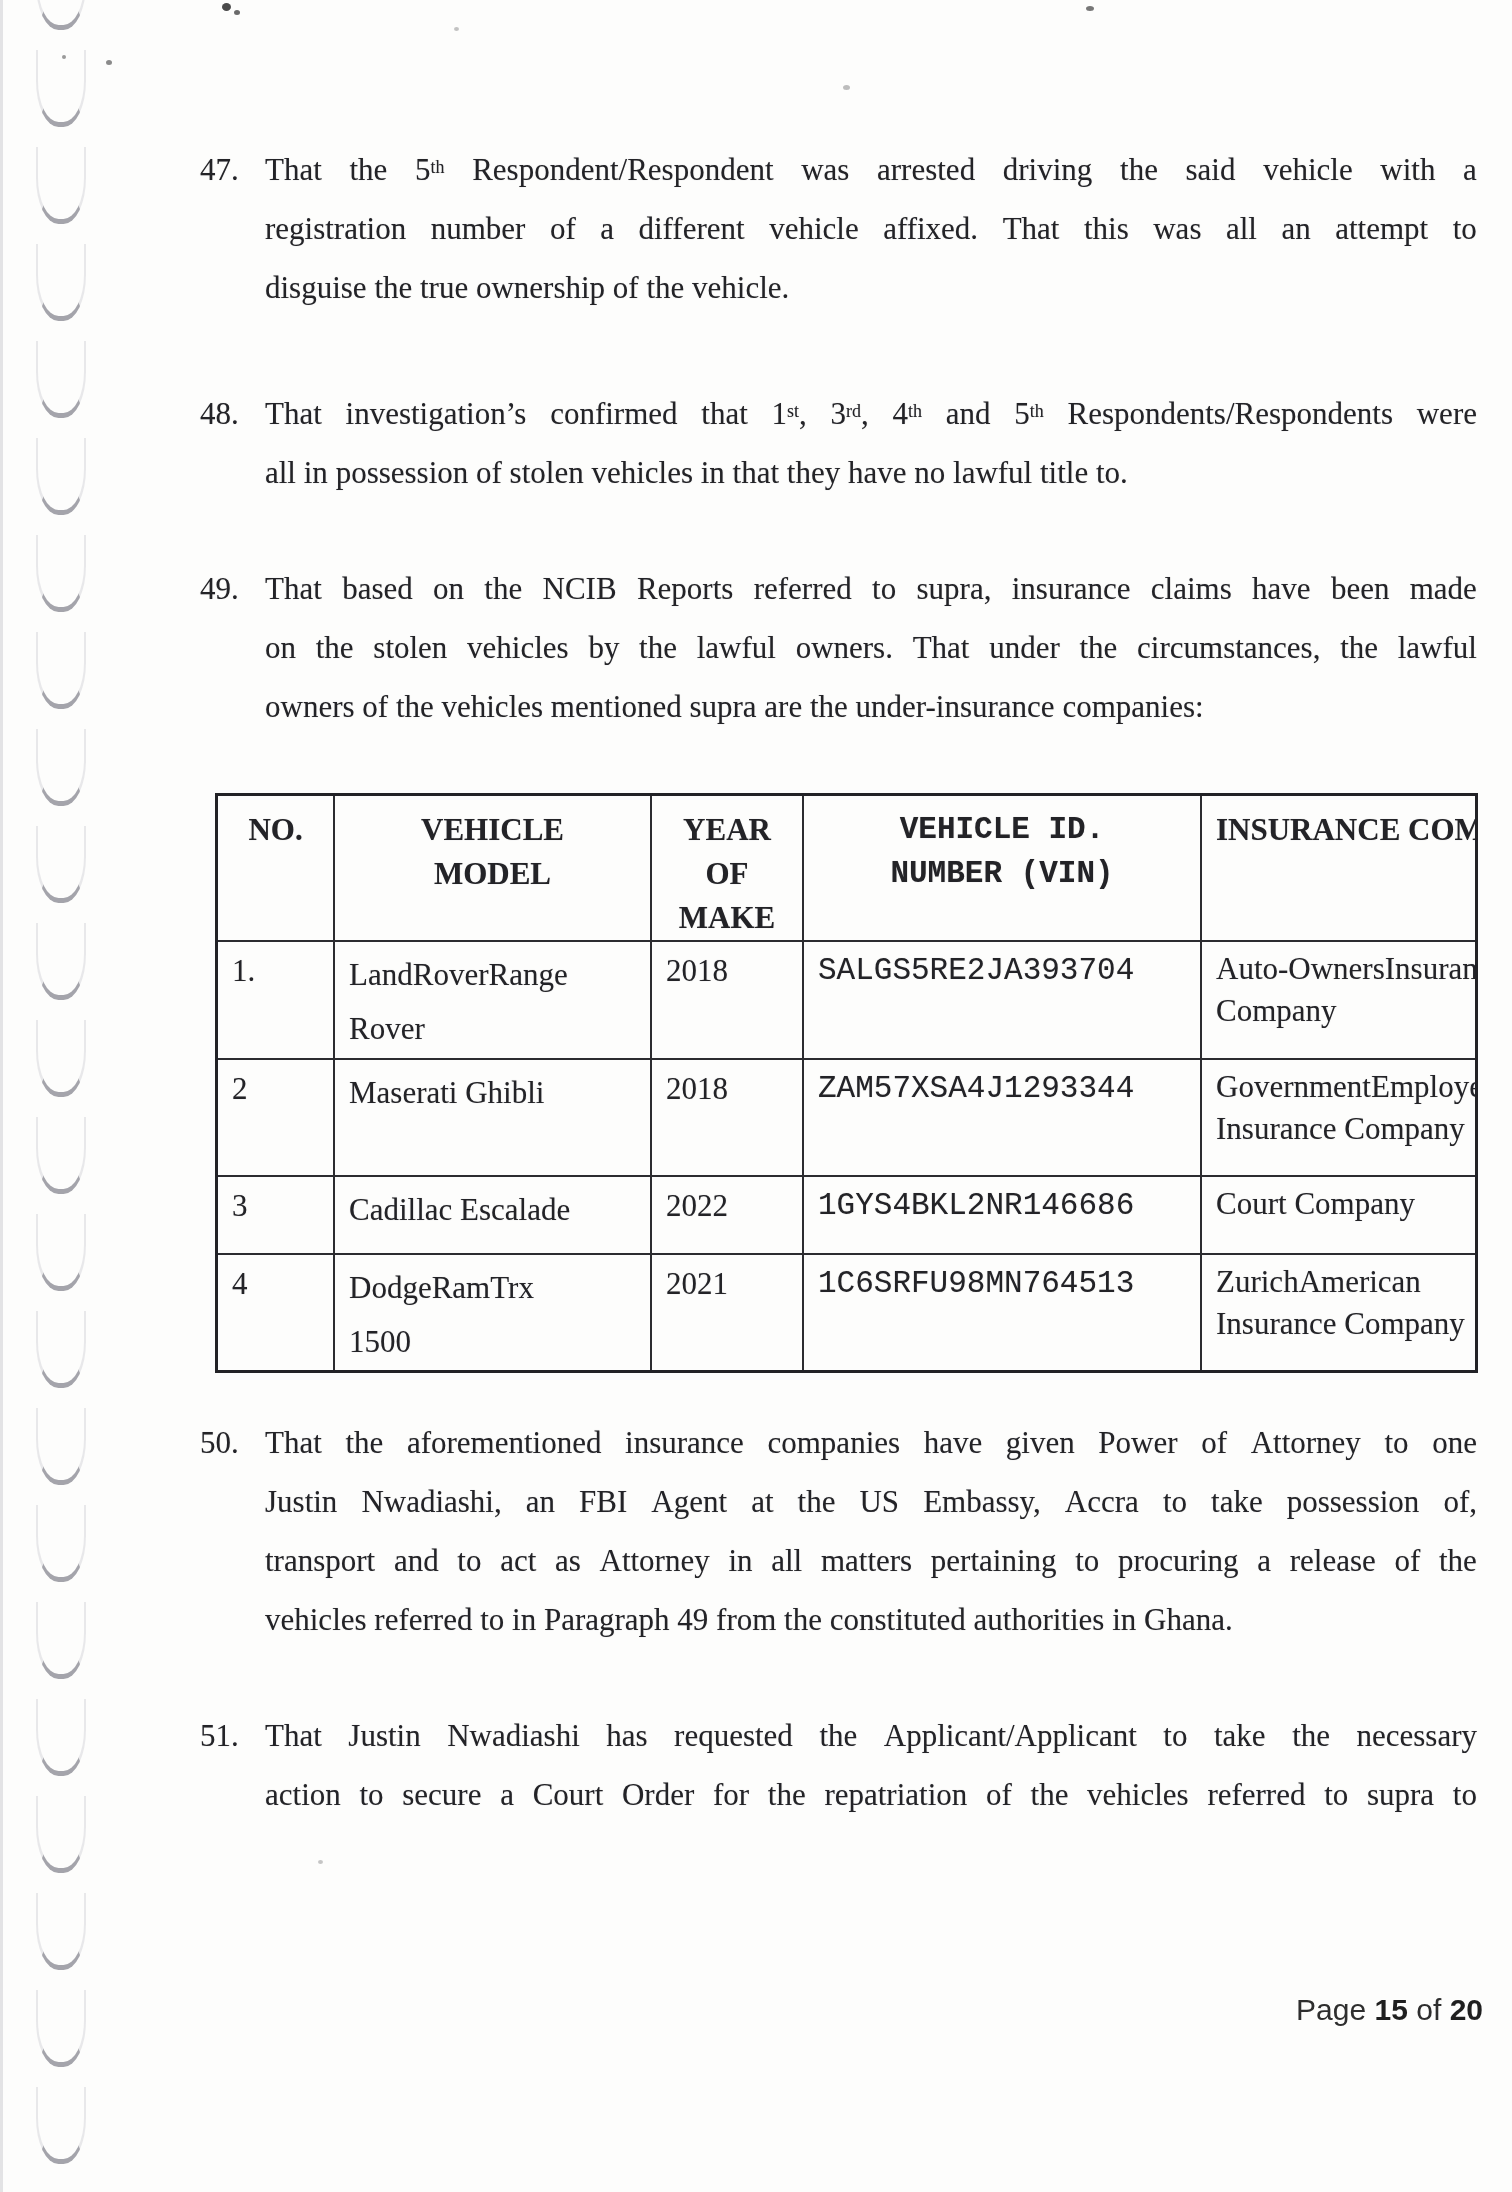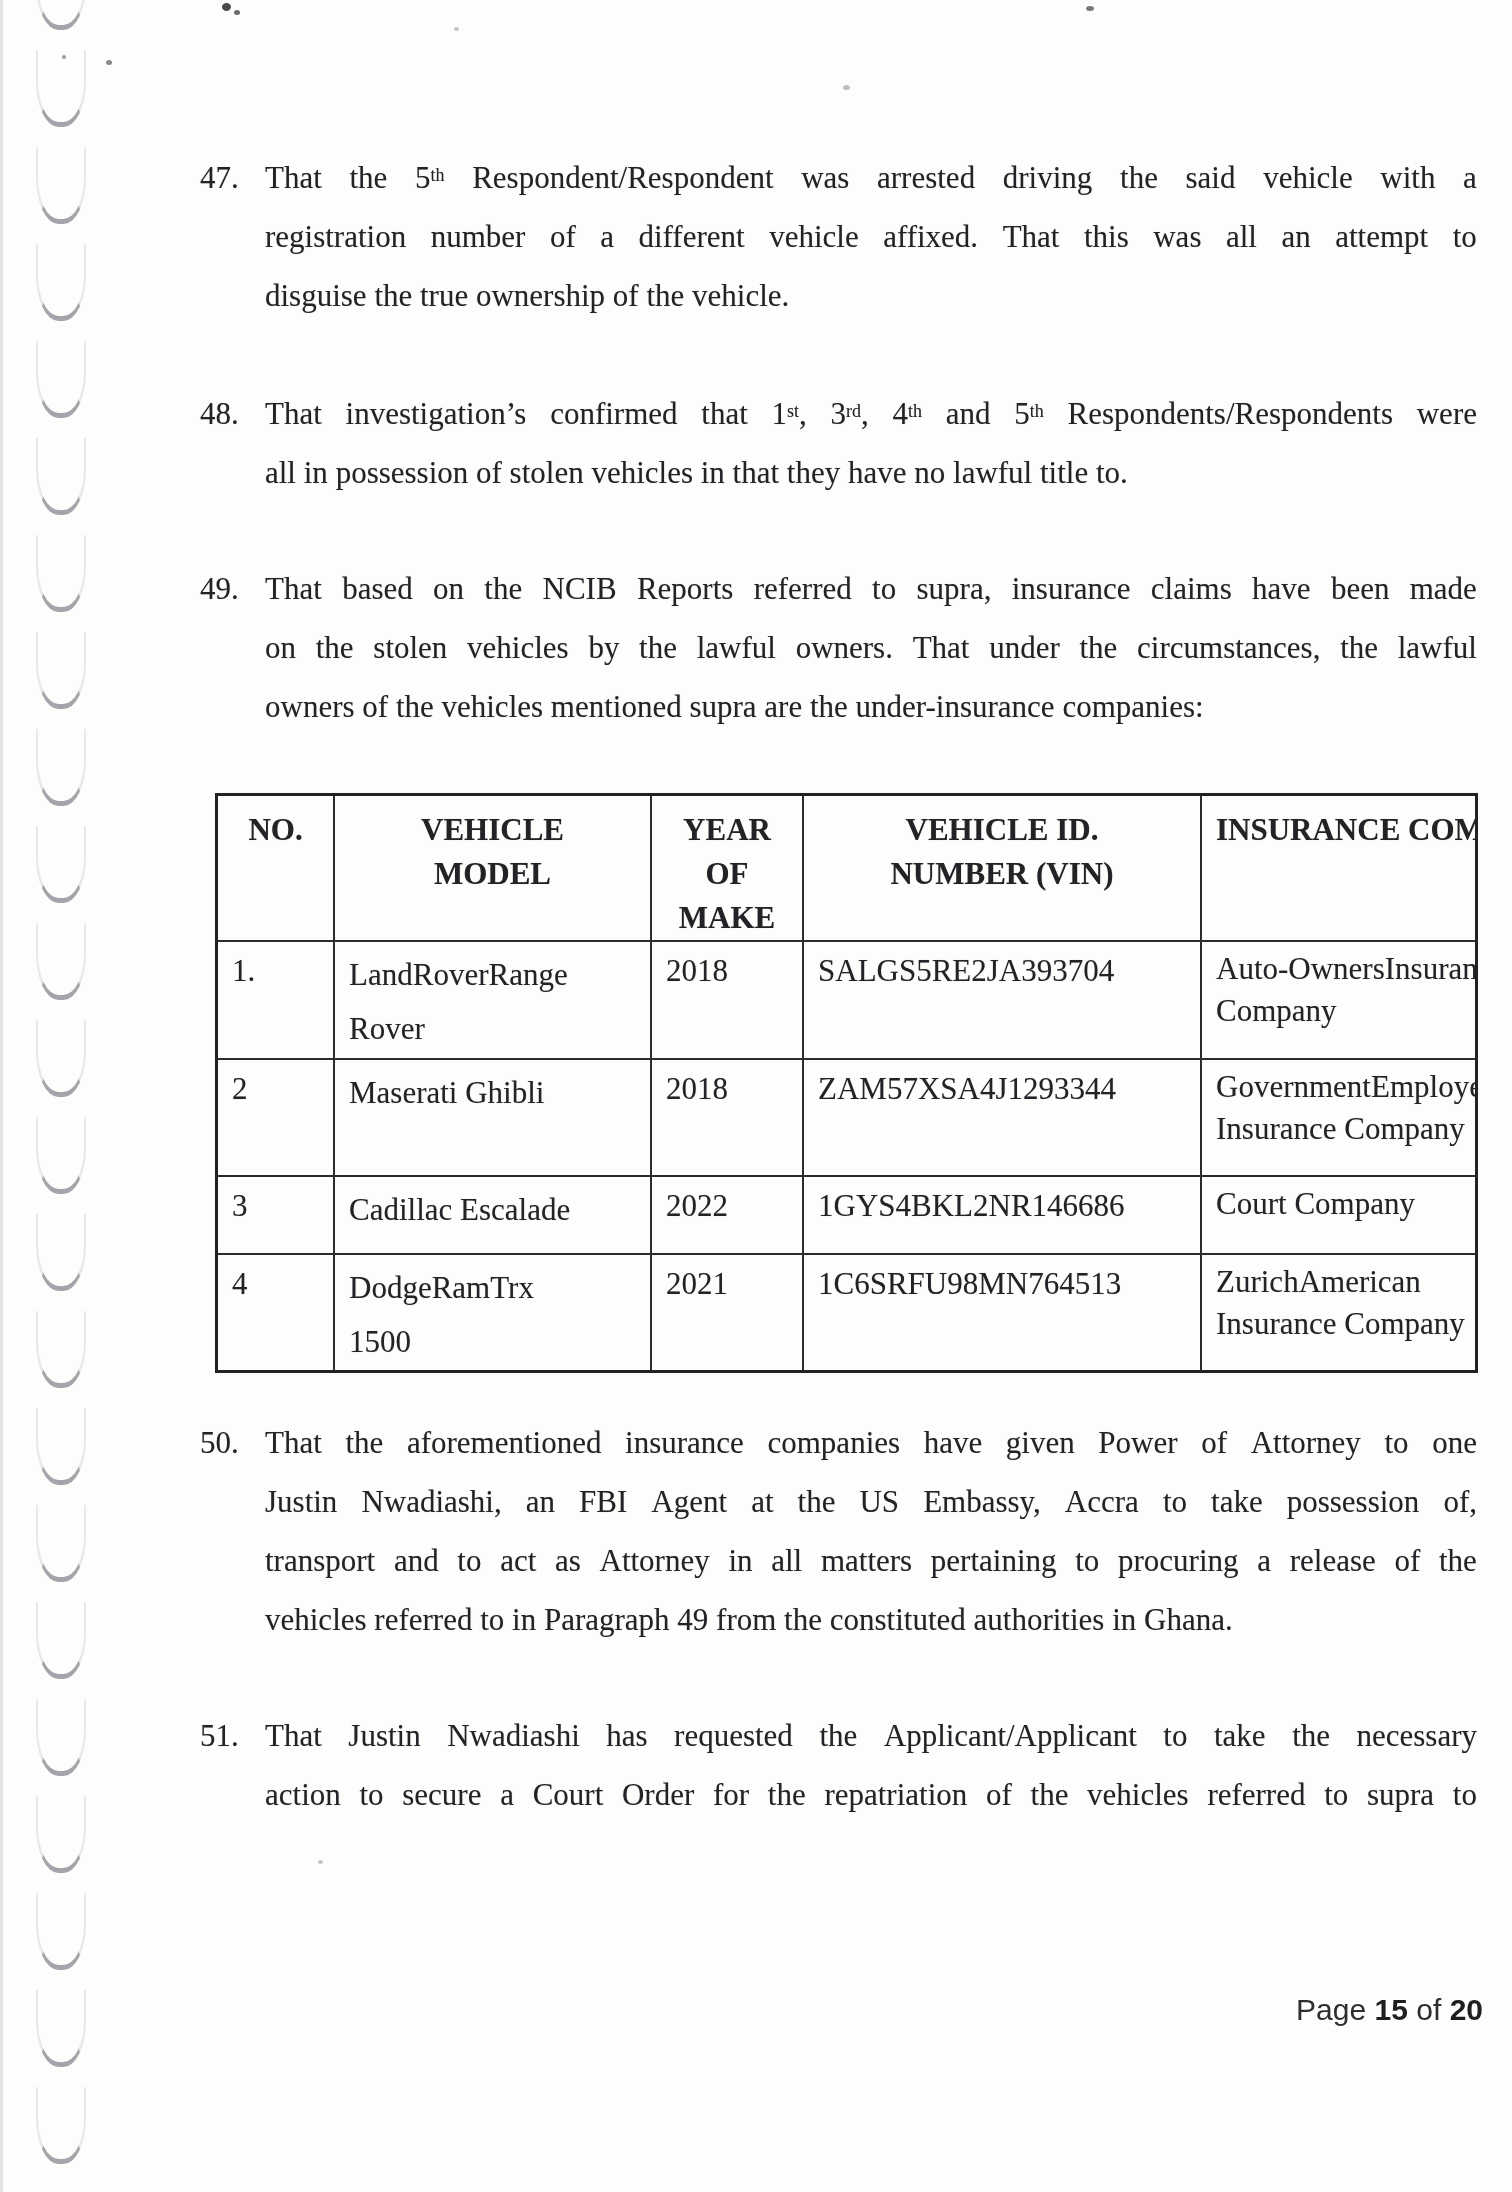--- a/index.html
+++ b/index.html
@@ -21,21 +21,21 @@
     border-bottom:5px solid rgba(92,92,104,.55);
     border-radius:0 0 45% 45% / 0 0 60% 60%;
   }
   .speck{position:absolute;border-radius:50%;}
   
   .para{
     position:absolute;left:265px;width:1212px;
     font-size:31px;line-height:59px;
     text-shadow:0 0 1px rgba(35,35,45,.25);
   }
-  .paras .para:nth-child(1){top:148px;}
+  .paras .para:nth-child(1){top:140px;}
   .paras .para:nth-child(2){top:384px;}
   .paras .para:nth-child(3){top:559px;}
   .paras .para:nth-child(4){top:1413px;}
   .paras .para:nth-child(5){top:1706px;}
   .pnum{position:absolute;left:-65px;top:0;line-height:59px;}
   .ln{height:59px;line-height:59px;white-space:nowrap;}
   .ln.j{display:flex;justify-content:space-between;}
   sup{font-size:0.58em;vertical-align:0.4em;line-height:0;}
   
   .vtable{
@@ -51,21 +51,21 @@
     padding:6px 14px 0 14px;overflow:hidden;
   }
   .vtable thead tr{height:140px;}
   .vtable tbody tr:nth-child(1){height:118px;}
   .vtable tbody tr:nth-child(2){height:117px;}
   .vtable tbody tr:nth-child(3){height:78px;}
   .vtable tbody tr:nth-child(4){height:117px;}
   .vtable .col-no{width:87px;}
   .vtable .col-model{width:287px;}
   .vtable .col-year{width:122px;margin-left:28px;}
-  .vtable .col-vin{width:368px;}
+  .vtable .col-vin{width:368px;font-family:Liberation Mono, monospace;}
   .vtable .col-insurance{width:auto;}
   .vtable th{font-weight:bold;text-align:center;padding-top:12px;}
   .thl{height:44px;line-height:44px;white-space:nowrap;}
   .cl{height:46px;line-height:46px;white-space:nowrap;}
   td.col-model .cl{height:54px;line-height:54px;}
   td.col-insurance .cl{height:42px;line-height:42px;}
   .cl.j{display:flex;}
   
   .footer{
     position:absolute;top:1990px;right:29px;

